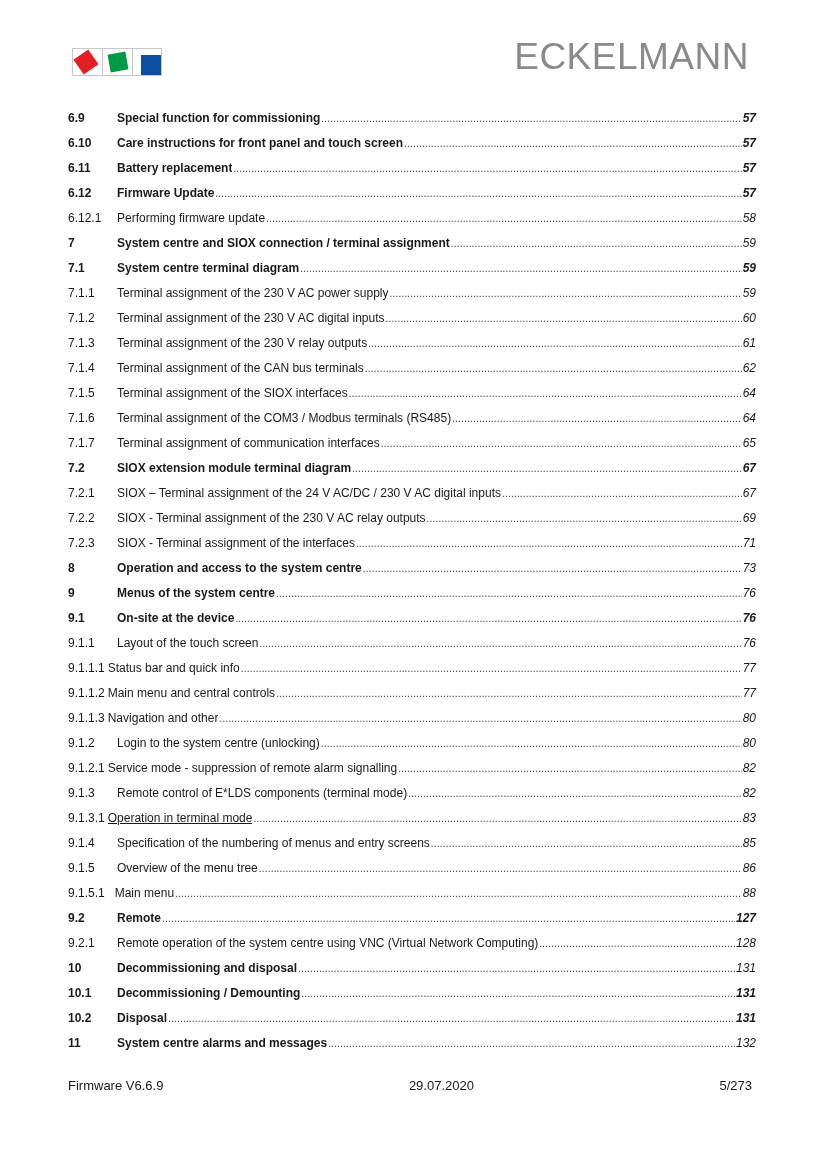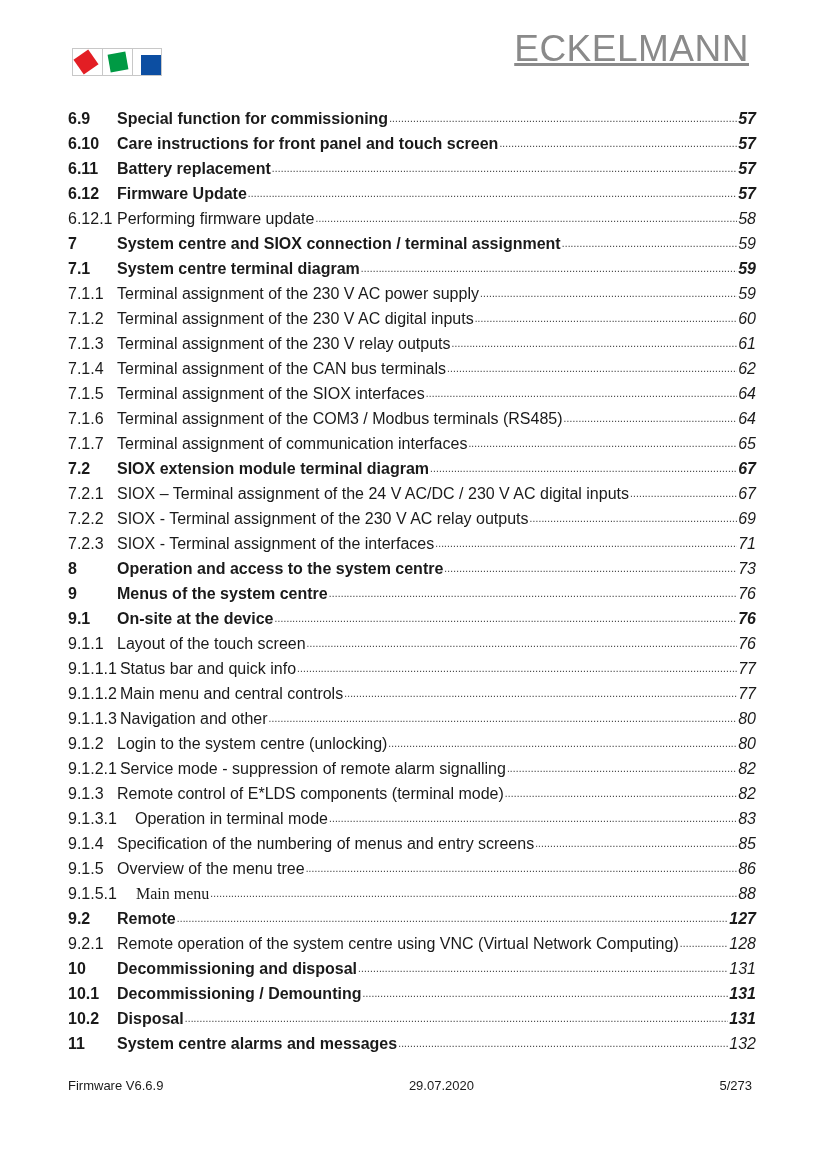--- a/index.html
+++ b/index.html
@@ -6,24 +6,24 @@
     body { width: 827px; height: 1169px; position: relative; overflow: hidden;
       font-family: "Liberation Sans", sans-serif; color: #1a1a1a; }
     .logo { position: absolute; left: 72px; top: 48px; width: 96px; height: 30px; display: flex; }
     .logo .cell { width: 30px; height: 28px; border: 1px solid #c8c8c8; border-right: none;
       position: relative; box-sizing: border-box; }
     .logo .cell:last-child { border-right: 1px solid #c8c8c8; }
     .logo .sq { position: absolute; }
     .sq-red { left: 4px; top: 4px; width: 18px; height: 18px; background: #e31e24; transform: rotate(-35deg); }
     .sq-green { left: 6px; top: 4px; width: 18px; height: 18px; background: #009a44; transform: rotate(-10deg); }
     .sq-blue { right: 0px; bottom: 0px; width: 20px; height: 20px; background: #0c4ea2; }
-    .brand { position: absolute; right: 78px; top: 28px; font-size: 37px; letter-spacing: 0.5px;
-      color: #8a8a8a; font-weight: 400; text-decoration: underline; }
+    .brand { position: absolute; right: 78px; top: 36px; font-size: 37px; letter-spacing: 0.5px;
+      color: #8a8a8a; font-weight: 400; }
     .toc { position: absolute; left: 68px; top: 106px; width: 688px; }
-    .row { height: 25px; display: flex; align-items: center; font-size: 16px; line-height: 25px; white-space: nowrap; }
+    .row { height: 25px; display: flex; align-items: center; font-size: 12px; line-height: 25px; white-space: nowrap; }
     .num { width: 49px; flex: 0 0 49px; }
     .num.long { width: auto; flex: 0 0 auto; }
     .title { flex: 0 1 auto; overflow: hidden; }
     .leader { flex: 1 1 auto; overflow: hidden; margin: 0 1px; color: #333; letter-spacing: 0px; position: relative; height: 25px; }
     .leader::before { content: "................................................................................................................................................................................................................................................................"; position: absolute; left: 0; top: 0; font-size: 10px; letter-spacing: 0.2px; }
     .page { flex: 0 0 auto; text-align: right; font-style: italic; }
     .bold .num, .bold .title { font-weight: 700; }
     .bold-page .page { font-weight: 700; }
     .footer { position: absolute; top: 1078px; left: 68px; width: 684px; font-size: 13px; display: flex; justify-content: space-between; }
     .footer span { display: block; }
@@ -208,39 +208,39 @@
       <span class="page">82</span>
     </div>
     <div class="row">
       <span class="num">9.1.3</span>
       <span class="title">Remote control of E*LDS components (terminal mode)</span>
       <span class="leader"></span>
       <span class="page">82</span>
     </div>
     <div class="row">
       <span class="num long">9.1.3.1</span>
-      <span class="title" style="margin-left: 18px;">Operation in terminal mode</span>
+      <span class="title" style="margin-left: 3px; text-decoration: underline;">Operation in terminal mode</span>
       <span class="leader"></span>
       <span class="page">83</span>
     </div>
     <div class="row">
       <span class="num">9.1.4</span>
       <span class="title">Specification of the numbering of menus and entry screens</span>
       <span class="leader"></span>
       <span class="page">85</span>
     </div>
     <div class="row">
       <span class="num">9.1.5</span>
       <span class="title">Overview of the menu tree</span>
       <span class="leader"></span>
       <span class="page">86</span>
     </div>
     <div class="row">
       <span class="num long">9.1.5.1</span>
-      <span class="title" style="margin-left: 19px; font-family: Liberation Serif, serif;">Main menu</span>
+      <span class="title" style="margin-left: 10px;">Main menu</span>
       <span class="leader"></span>
       <span class="page">88</span>
     </div>
     <div class="row bold bold-page">
       <span class="num">9.2</span>
       <span class="title">Remote</span>
       <span class="leader"></span>
       <span class="page">127</span>
     </div>
     <div class="row">

